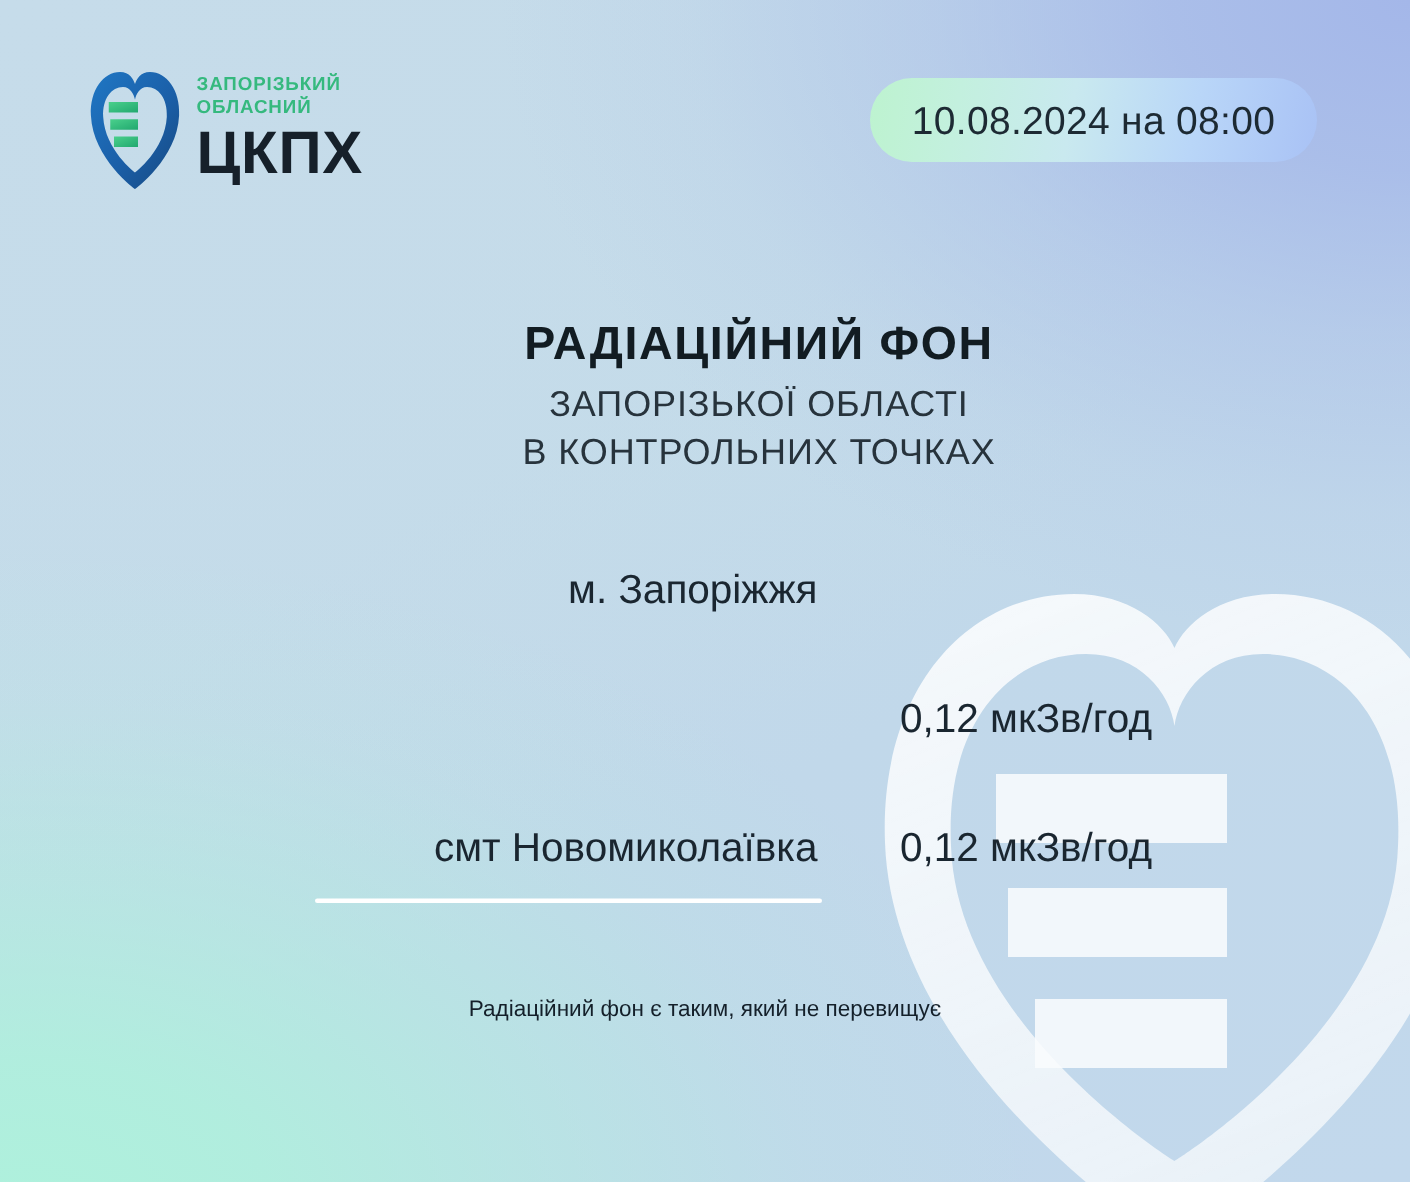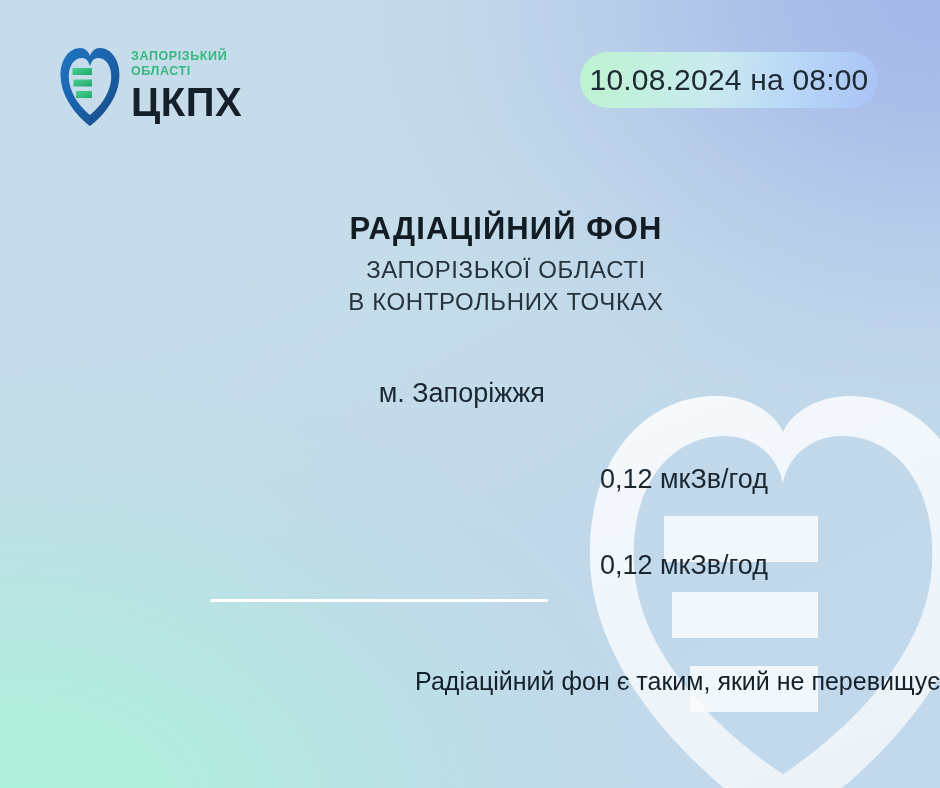--- a/index.html
+++ b/index.html
@@ -73,21 +73,21 @@
     top: 52px;
     width: 298px;
     height: 56px;
     border-radius: 28px;
     background: linear-gradient(100deg, #bdf3cf 0%, #c3f0de 20%, #c9e9ef 45%, #b9d6f8 72%, #a9c2f5 100%);
     display: flex;
     align-items: center;
     justify-content: center;
   }
   .date-text {
-    font-size: 30px;
+    font-size: 26px;
     color: #1d2a33;
     letter-spacing: 0.2px;
     white-space: nowrap;
   }
 
   
   .headings {
     position: absolute;
     left: 0;
     top: 210px;
@@ -148,22 +148,22 @@
     background: #ffffff;
     border-radius: 2px;
   }
 
   
   .footnote {
     position: absolute;
     left: 0;
     top: 662px;
     width: 940px;
-    text-align: right;
-    font-size: 25px;
+    text-align: center;
+    font-size: 15px;
     color: #14202a;
     line-height: 1.52;
   }
   .footnote div { white-space: nowrap; }
 </style>
 </head>
 <body>
 
 <div id="poster">
 
@@ -202,21 +202,21 @@
         </defs>
         <path d="M32 82 C32 82 4 62 2.6 33 C1.8 16 11 4 22 4 C28.5 4 31 9 32 12 C33 9 35.5 4 42 4 C53 4 62.2 16 61.4 33 C60 62 32 82 32 82 Z
                  M32 71 C32 71 12 56 10.8 34 C10.2 21.5 16.5 14 24 14 C29 14 31.3 19 32 22.5 C32.7 19 35 14 40 14 C47.5 14 53.8 21.5 53.2 34 C52 56 32 71 32 71 Z" fill="url(#lgBlue)" fill-rule="evenodd"></path>
         <path d="M14.5 24 L34 24 L34 31 L14.5 31 Z" fill="url(#lgGreen)"></path>
         <path d="M15.5 35.5 L34 35.5 L34 42.5 L15.5 42.5 Z" fill="url(#lgGreen)"></path>
         <path d="M18 47 L34 47 L34 54 L18 54 Z" fill="url(#lgGreen)"></path>
       </svg>
     </div>
     <div class="logo-words">
       <div class="logo-line1">ЗАПОРІЗЬКИЙ</div>
-      <div class="logo-line2">ОБЛАСТІ</div>
+      <div class="logo-line2">ОБЛАСНИЙ</div>
       <div class="logo-abbr">ЦКПХ</div>
     </div>
   </div>
 
   <div class="date-badge">
     <span class="date-text">10.08.2024 на 08:00</span>
   </div>
 
   <div class="headings">
     <div class="title-main">РАДІАЦІЙНИЙ ФОН</div>
@@ -230,20 +230,21 @@
 
     <div class="reading-row">
       <div class="reading-place">м. Запоріжжя</div>
     </div>
 
     <div class="reading-row">
       <div class="reading-value">0,12 мкЗв/год</div>
     </div>
 
     <div class="reading-row">
+      <div class="reading-place">смт Новомиколаївка</div>
       <div class="reading-value">0,12 мкЗв/год</div>
     </div>
 
   </div>
 
   <div class="divider"></div>
 
   <div class="footnote">
     <div>Радіаційний фон є таким, який не перевищує</div>
   </div>

